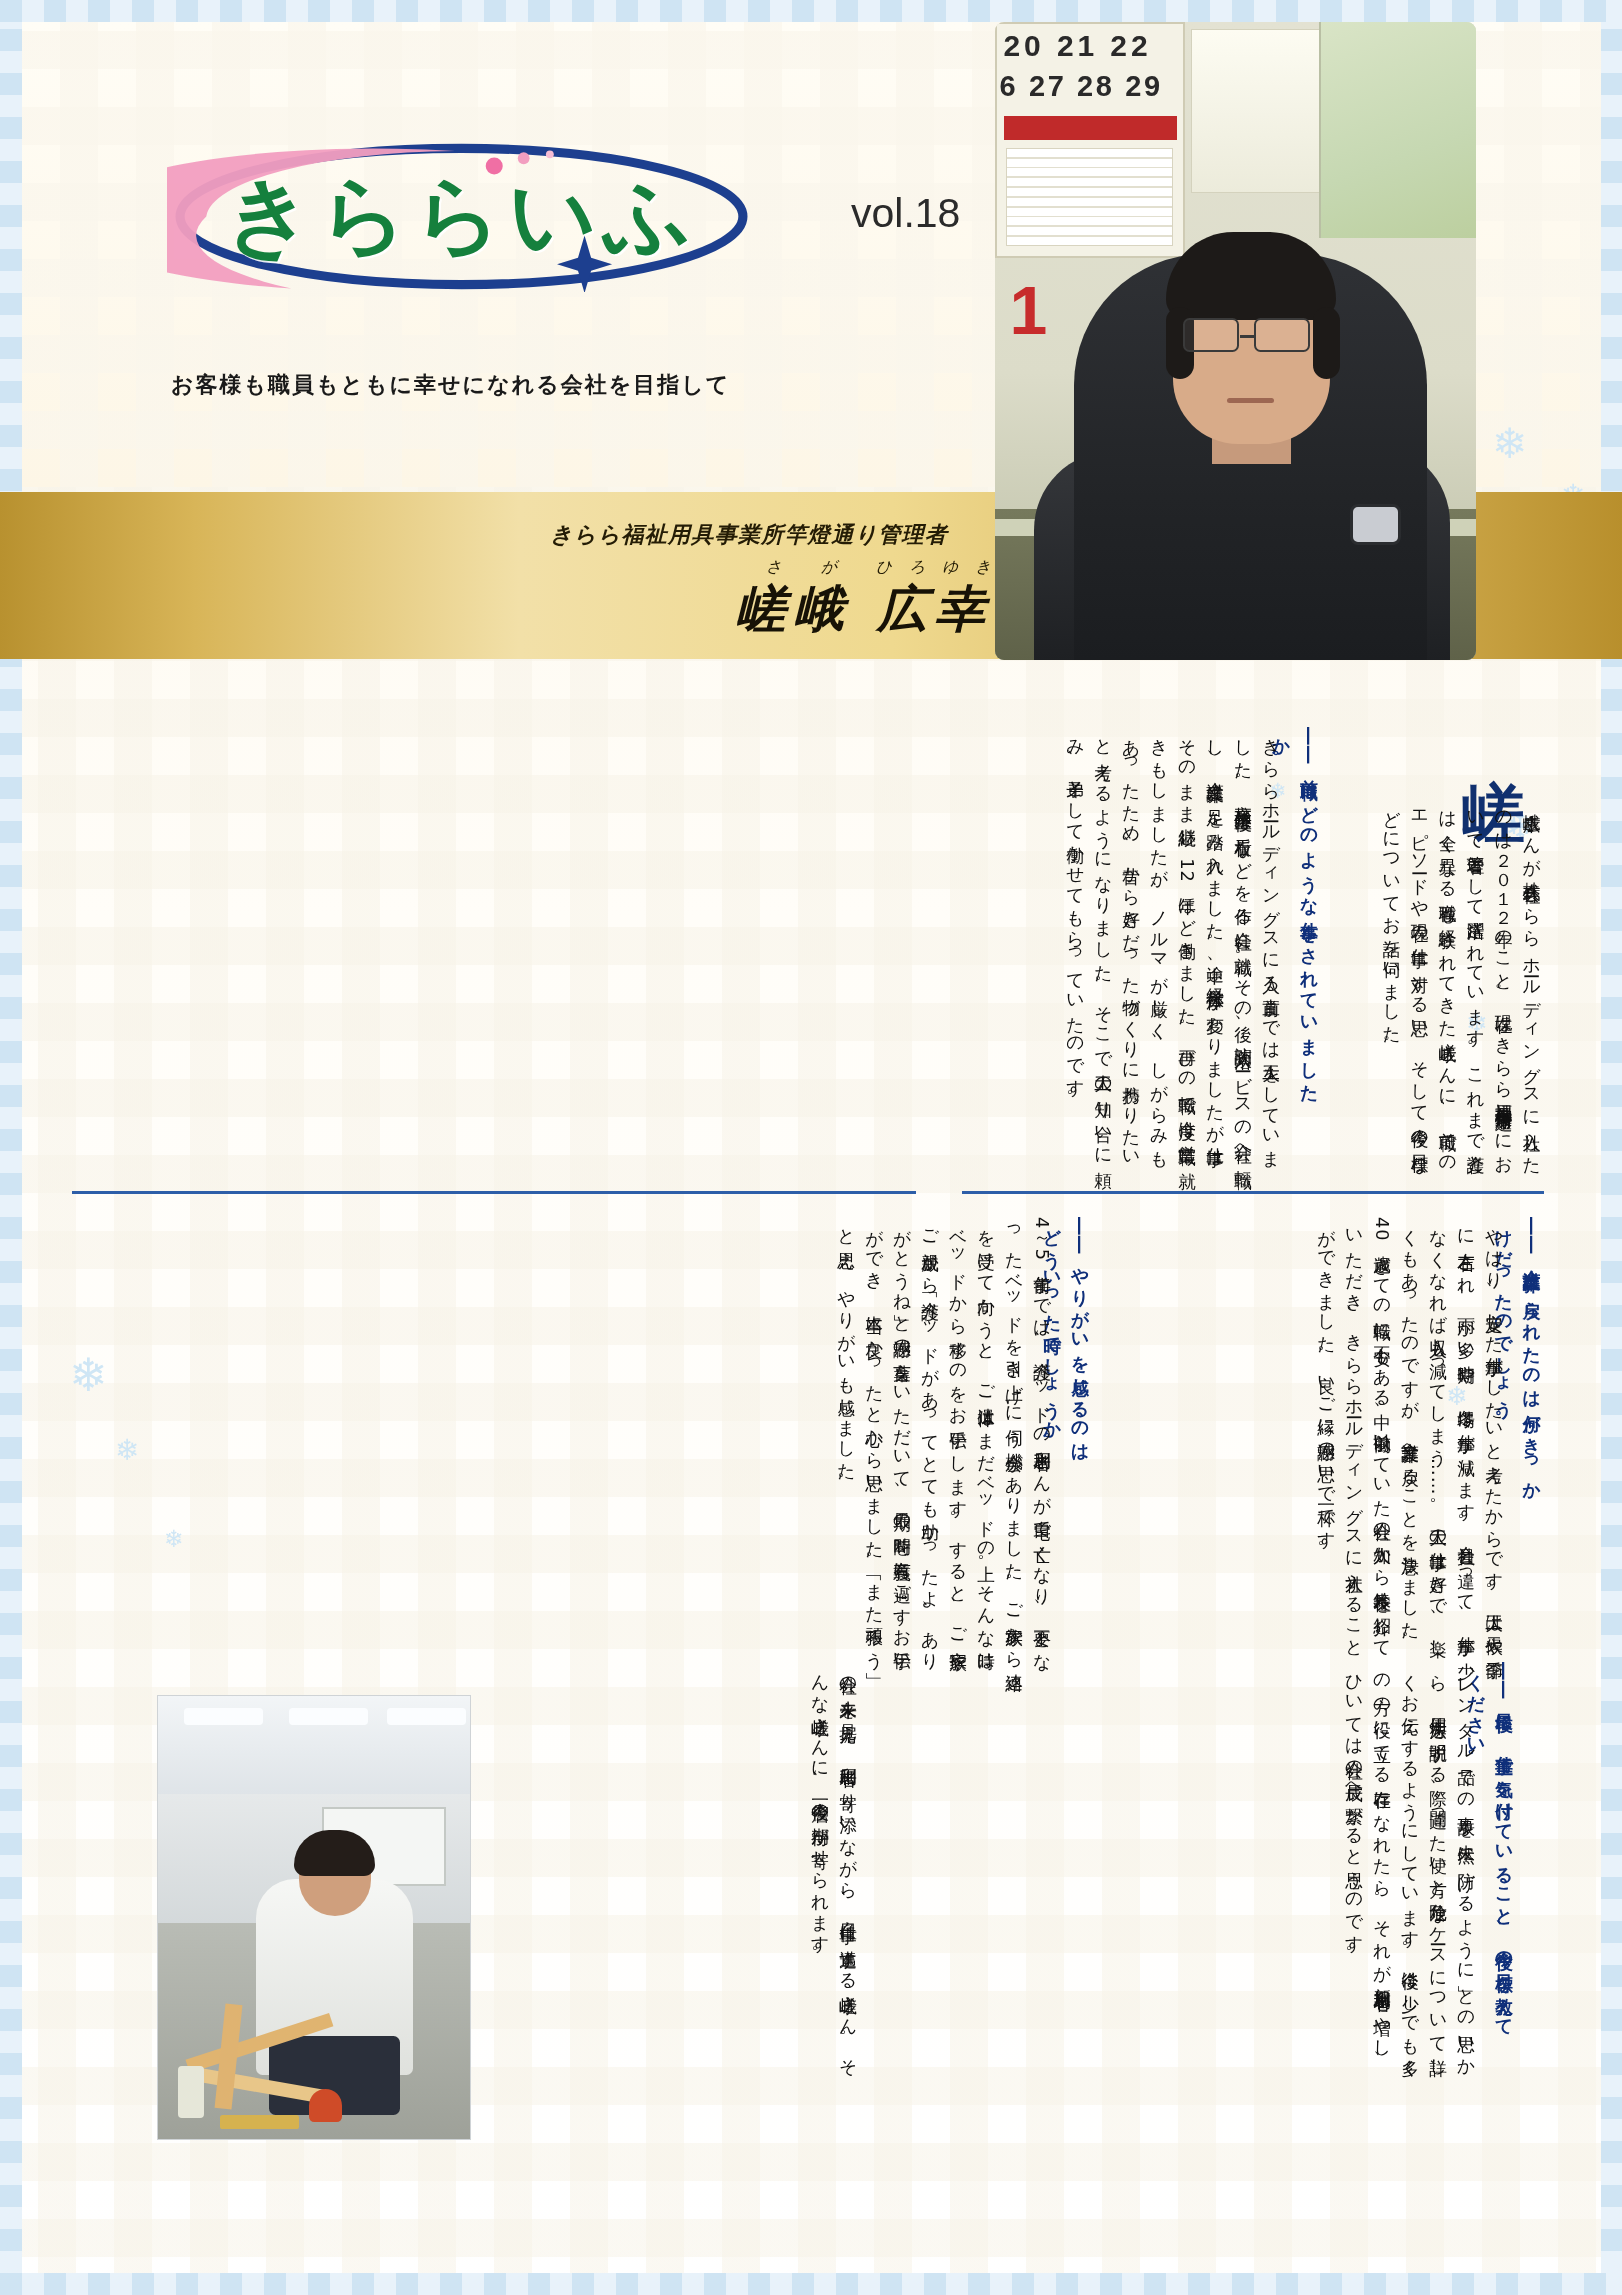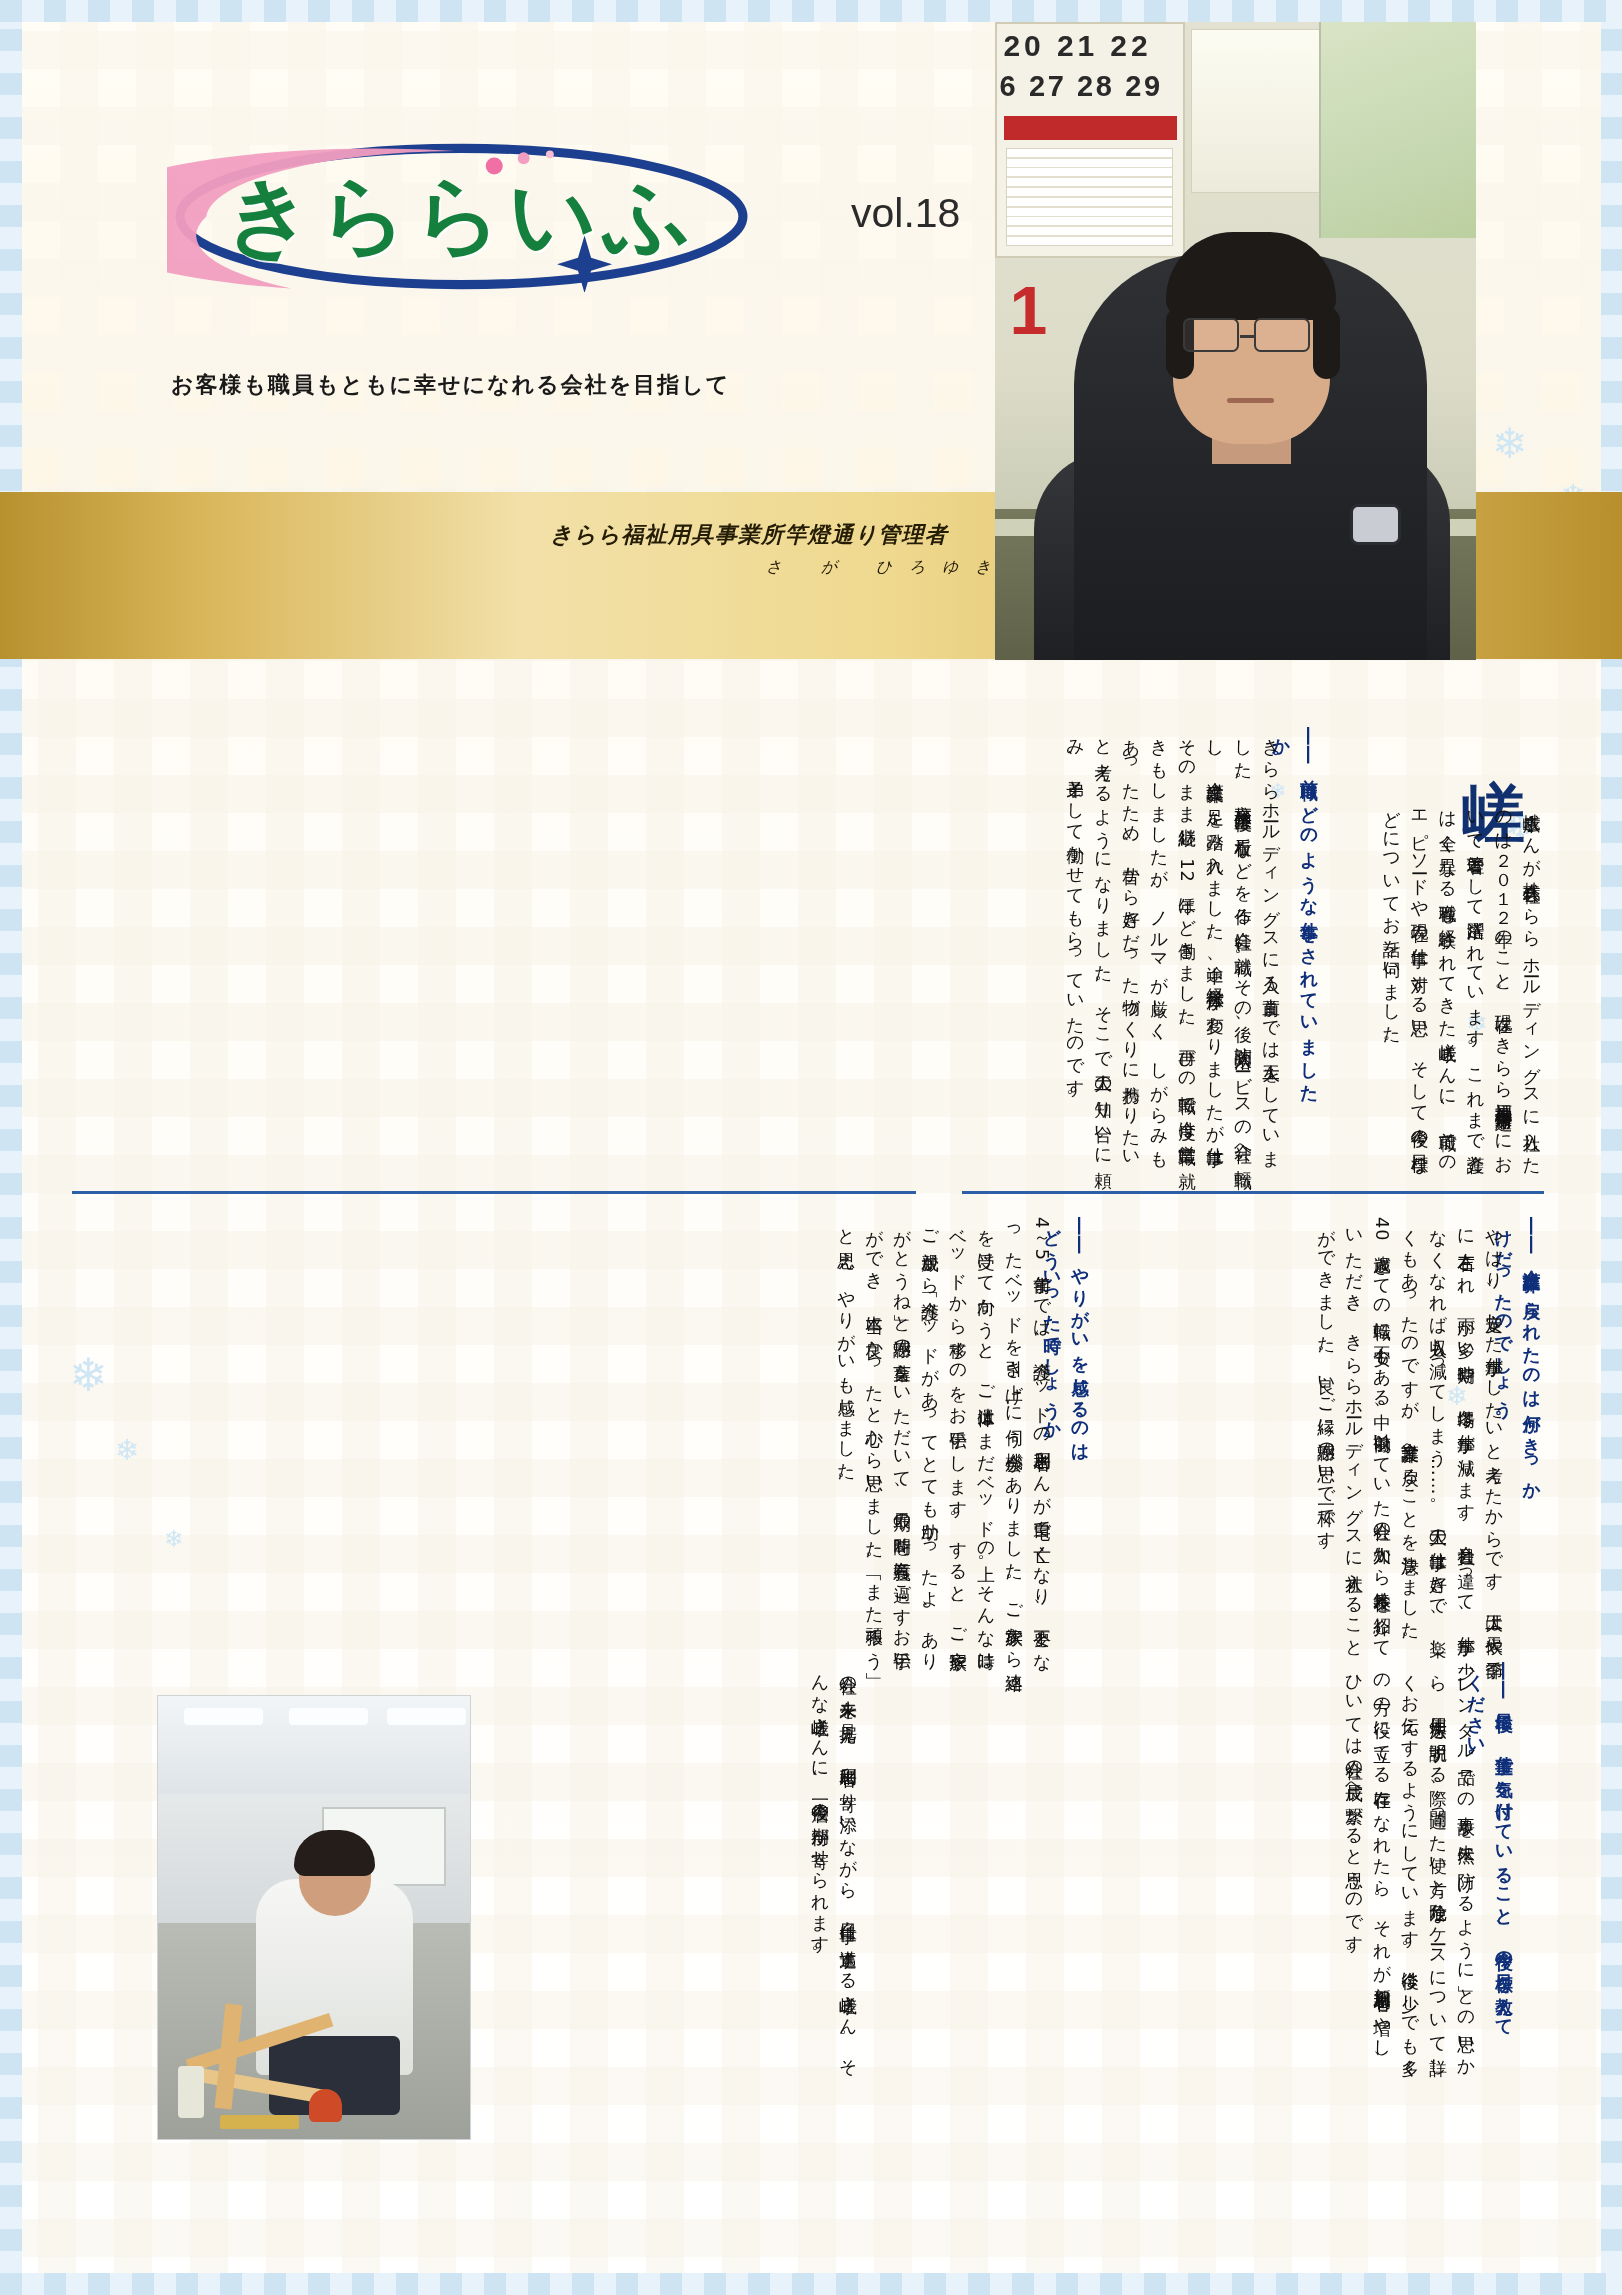--- a/index.html
+++ b/index.html
@@ -105,20 +105,21 @@
     position: absolute; left: 736px; top: 84px;
     font-size: 50px; color: #171206; font-weight: bold;
     letter-spacing: 7.9px; font-family: "DejaVu Sans", sans-serif;
   }
 
   
   .portrait {
     position: absolute; left: 995px; top: 22px; width: 481px; height: 638px;
     z-index: 7; overflow: hidden;
     background: linear-gradient(180deg,#d7d9c8 0%, #c9cbb4 45%, #8a8e72 100%);
+    border-radius: 9px;
   }
   .portrait .wall {
     position: absolute; inset: 0;
     background: linear-gradient(180deg,#e3e2d2 0%, #dcdcc9 55%, #b9bca2 100%);
   }
   .portrait .calendar {
     position: absolute; left: 0px; top: 0px; width: 190px; height: 236px;
     background: #f4f2e6; border: 2px solid #cfcbb4;
   }
   .portrait .cal-row {
@@ -332,20 +333,21 @@
   <div class="glassesL"></div>
   <div class="glassesR"></div>
   <div class="bridge"></div>
   <div class="mouth"></div>
   <div class="watch"></div>
 </div>
 
 <div class="gold-band">
   <div class="role">きらら福祉用具事業所竿燈通り管理者</div>
   <div class="furigana">さ が  ひろゆき</div>
+  <div class="name">嵯峨 広幸</div>
 </div>
 
 <div class="article">
 
   <div class="rule" style="left:0px; top:471px; width:844px;"></div>
   <div class="rule" style="left:890px; top:471px; width:582px;"></div>
 
   <div class="bigcap" style="right:14.4px; top:6.5px;">嵯</div>
 
   <div class="vblock" style="right:6.5px; top:79px; height:366px; width:216px;">峨広幸さんが株式会社きらら ホールディングスに入社したのは２０１２年のこと。現在はきらら福祉用具事業所竿燈通りにおいて管理者として活躍されています。これまで介護とは全く異なる職種も経験されてきた嵯峨さんに、前職でのエピソードや現在の仕事に対する思い、そして今後の目標などについてお話を伺いました。</div>

